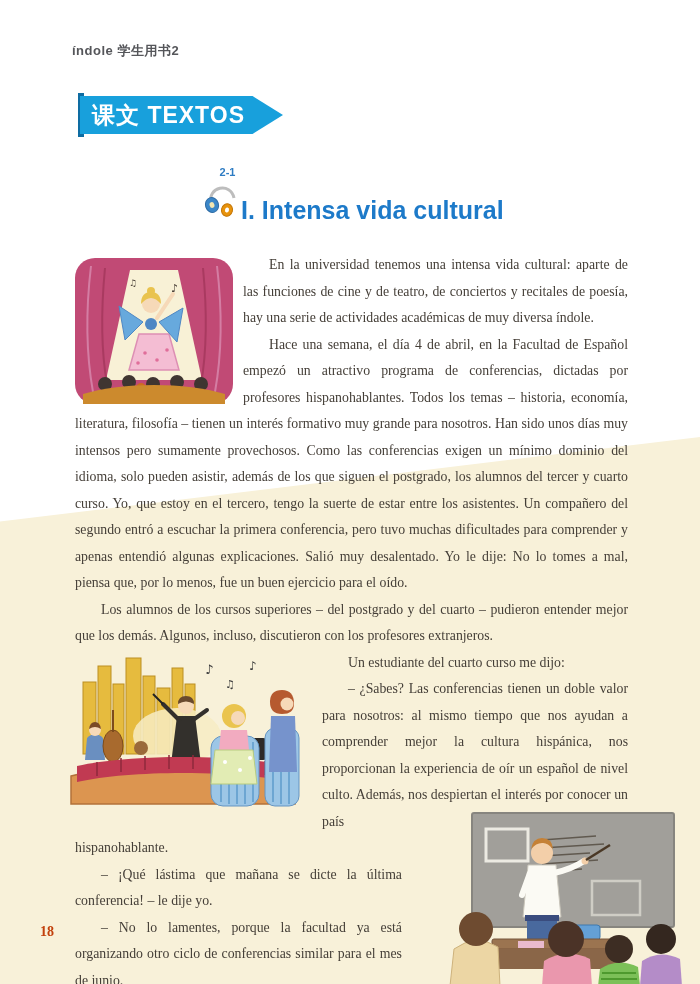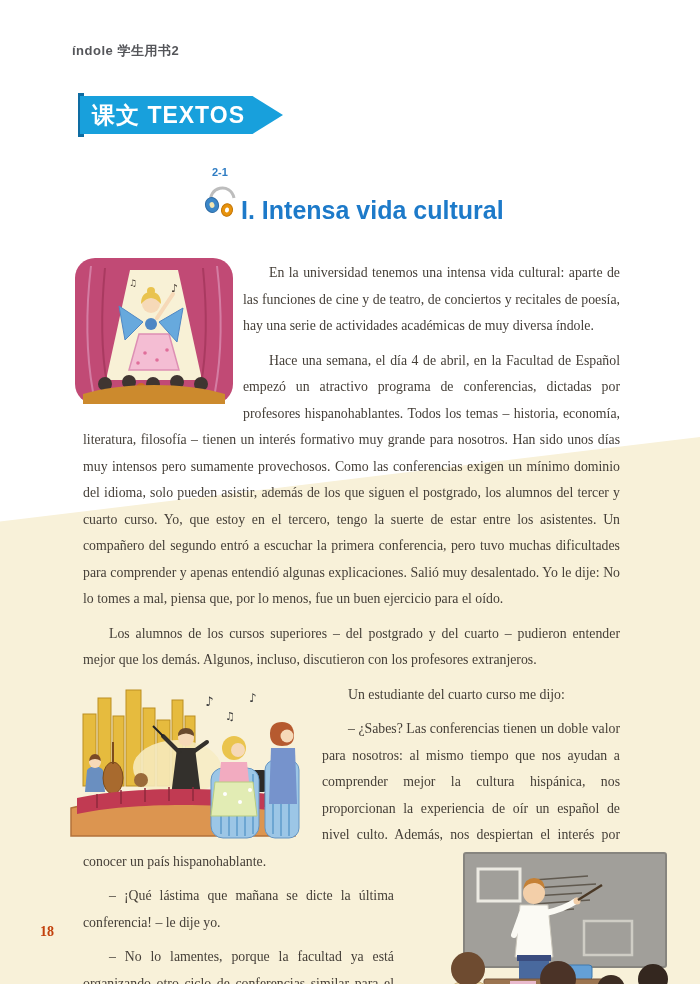--- a/index.html
+++ b/index.html
@@ -13,29 +13,29 @@
   .banner{position:absolute;left:78px;top:96px;width:205px;height:38px;padding-left:48px;}
   .banner-tab{position:absolute;left:0;top:-3px;width:6px;height:44px;background:#0e6ca2;}
   .banner-body{position:absolute;left:2px;top:0;width:203px;height:38px;background:#18a0dc;
         clip-path:polygon(0 0,85% 0,100% 50%,85% 100%,0 100%);
         display:flex;align-items:center;padding-left:12px;box-sizing:border-box;
         color:#ffffff;font-family:"Liberation Sans",sans-serif;font-weight:bold;font-size:23px;
         letter-spacing:1px;}
   
   .audio{position:absolute;left:203px;top:166px;width:40px;height:56px;}
   .audio-track{font-family:"Liberation Sans",sans-serif;font-weight:bold;font-size:11px;
-        color:#2e7cc3;margin-left:9px;}
+        color:#2e7cc3;margin-left:9px;text-align:center;}
   
   .section-title{position:absolute;left:241px;top:196px;font-family:"Liberation Sans",sans-serif;
         font-weight:bold;font-size:25px;color:#1d7ac9;}
   
   .content{position:absolute;left:75px;top:252px;width:553px;
         font-size:13.8px;line-height:26.5px;color:#443e37;text-align:justify;
         hyphens:none;}
-  .para{margin:8px;text-indent:26px;}
+  .para{margin:0;text-indent:26px;}
   .float-theater{float:left;width:158px;height:146px;margin:6px 10px 4px 0;}
   .float-concert{float:left;width:235px;height:158px;margin:2px 22px 4px -10px;}
   .float-classroom{float:right;width:238px;height:175px;margin:2px -30px 4px 18px;display:block;}
   .page-number{position:absolute;left:40px;top:924px;font-weight:bold;font-size:14px;color:#c2410c;}
 </style>
 </head>
 <body>
 
 <div class="page">
   <div class="cream-bg"></div>

